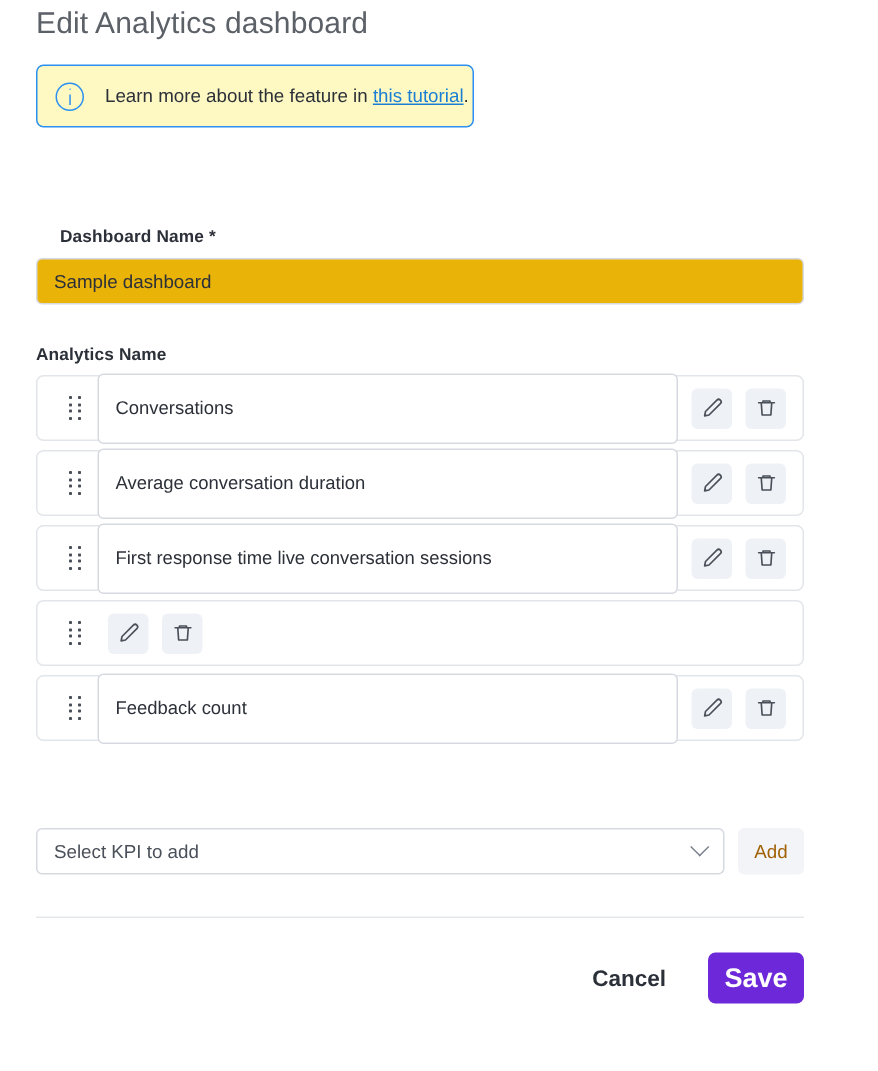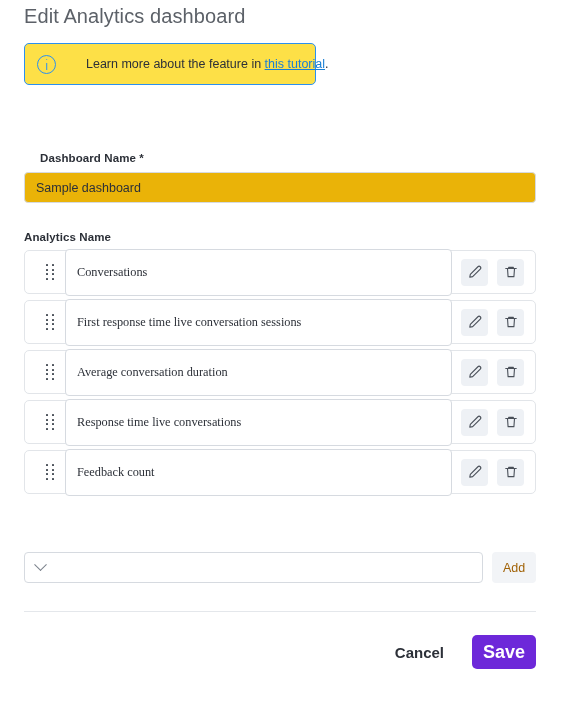--- a/index.html
+++ b/index.html
@@ -29,27 +29,26 @@
     white-space: nowrap;
   }
 
   
   .info-banner {
     position: absolute;
     left: 24px;
     top: 43px;
     width: 292px;
     height: 42px;
-    background: #fde047;
+    background: #fef9c3;
     border: 1px solid #2b90f0;
     border-radius: 5px;
     display: flex;
     align-items: center;
     padding: 0 12px;
-    gap: 16px;
   }
   .info-icon {
     width: 19px;
     height: 19px;
     flex: 0 0 19px;
     border: 1.4px solid #2b90f0;
     border-radius: 50%;
     position: relative;
     margin-right: 14px;
   }
@@ -149,21 +148,21 @@
     height: 2.2px;
     background: #4a5059;
     border-radius: 0.5px;
   }
   .kpi-input {
     flex: 0 0 387px;
     height: 47px;
     border: 1px solid #d6dae0;
     border-radius: 4px;
     background: #ffffff;
-    font-family: Liberation Serif, serif;
+    font-family: Liberation Sans, sans-serif;
     font-size: 12.3px;
     color: #2c3038;
     padding: 0 11px;
     outline: none;
     margin-left: 2px;
   }
   .icon-btn {
     width: 27px;
     height: 27px;
     border: none;
@@ -317,21 +316,21 @@
       <span class="drag-handle">
           <i></i>
           <i></i>
           <i></i>
           <i></i>
           <i></i>
           <i></i>
           <i></i>
           <i></i>
         </span>
-      <input class="kpi-input" type="text" value="First response time live conversation sessions" style="">
+      <input class="kpi-input" type="text" value="Average conversation duration" style="">
       <button class="icon-btn">
         <svg width="14" height="14" viewBox="0 0 24 24" fill="none" stroke="#4a5059" stroke-width="1.9" stroke-linecap="round" stroke-linejoin="round">
             <path d="M17 3a2.5 2.5 0 0 1 4 4L8 20l-5 1 1-5z"></path>
           </svg>
       </button>
       <button class="icon-btn">
         <svg width="14" height="14" viewBox="0 0 24 24" fill="none" stroke="#4a5059" stroke-width="1.9" stroke-linecap="round" stroke-linejoin="round">
             <path d="M3 6h18M8 6V4h8v2M6 6l1 14h10l1-14"></path>
           </svg>
       </button>
@@ -341,21 +340,21 @@
       <span class="drag-handle">
           <i></i>
           <i></i>
           <i></i>
           <i></i>
           <i></i>
           <i></i>
           <i></i>
           <i></i>
         </span>
-      <input class="kpi-input" type="text" value="Average conversation duration" style="">
+      <input class="kpi-input" type="text" value="First response time live conversation sessions" style="">
       <button class="icon-btn">
         <svg width="14" height="14" viewBox="0 0 24 24" fill="none" stroke="#4a5059" stroke-width="1.9" stroke-linecap="round" stroke-linejoin="round">
             <path d="M17 3a2.5 2.5 0 0 1 4 4L8 20l-5 1 1-5z"></path>
           </svg>
       </button>
       <button class="icon-btn">
         <svg width="14" height="14" viewBox="0 0 24 24" fill="none" stroke="#4a5059" stroke-width="1.9" stroke-linecap="round" stroke-linejoin="round">
             <path d="M3 6h18M8 6V4h8v2M6 6l1 14h10l1-14"></path>
           </svg>
       </button>
@@ -365,21 +364,20 @@
       <span class="drag-handle">
           <i></i>
           <i></i>
           <i></i>
           <i></i>
           <i></i>
           <i></i>
           <i></i>
           <i></i>
         </span>
-      <input class="kpi-input" type="text" value="Response time live conversations" style="">
       <button class="icon-btn">
         <svg width="14" height="14" viewBox="0 0 24 24" fill="none" stroke="#4a5059" stroke-width="1.9" stroke-linecap="round" stroke-linejoin="round">
             <path d="M17 3a2.5 2.5 0 0 1 4 4L8 20l-5 1 1-5z"></path>
           </svg>
       </button>
       <button class="icon-btn">
         <svg width="14" height="14" viewBox="0 0 24 24" fill="none" stroke="#4a5059" stroke-width="1.9" stroke-linecap="round" stroke-linejoin="round">
             <path d="M3 6h18M8 6V4h8v2M6 6l1 14h10l1-14"></path>
           </svg>
       </button>
@@ -407,20 +405,21 @@
         <svg width="14" height="14" viewBox="0 0 24 24" fill="none" stroke="#4a5059" stroke-width="1.9" stroke-linecap="round" stroke-linejoin="round">
             <path d="M3 6h18M8 6V4h8v2M6 6l1 14h10l1-14"></path>
           </svg>
       </button>
     </div>
 
   </div>
 
   <div class="select-row">
     <div class="kpi-select">
+      <span class="select-value">Select KPI to add</span>
       <span class="chevron"></span>
     </div>
     <button class="add-btn">Add</button>
   </div>
 
   <div class="divider"></div>
 
   <div class="footer">
     <button class="cancel-btn">Cancel</button>
     <button class="save-btn">Save</button>

